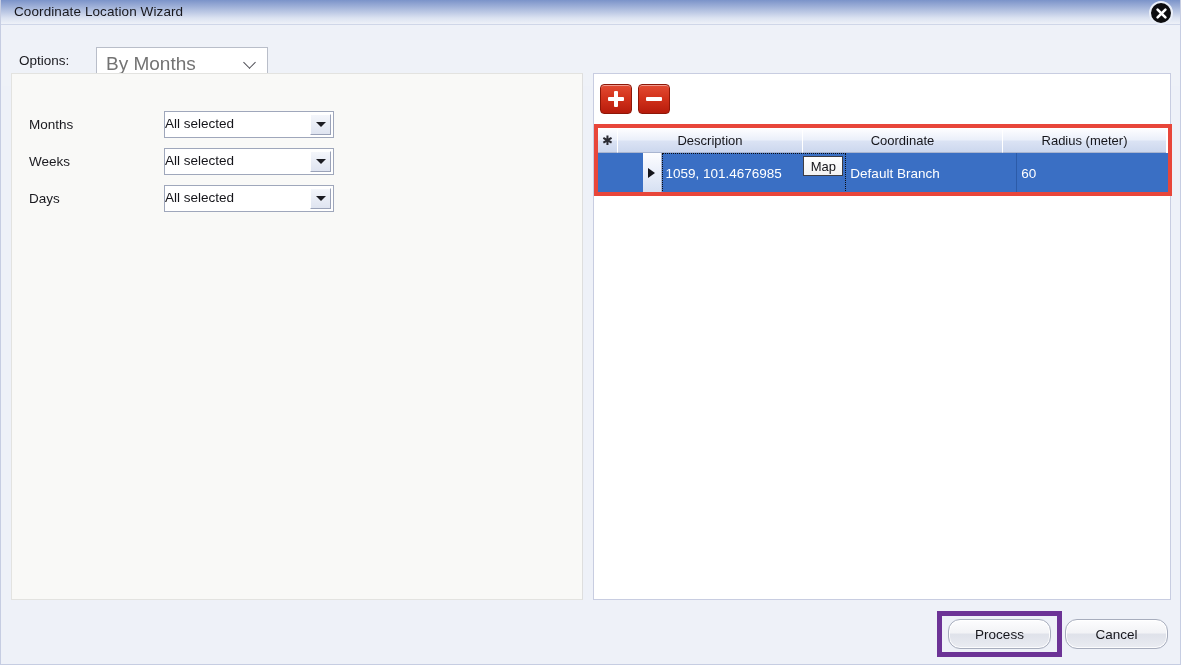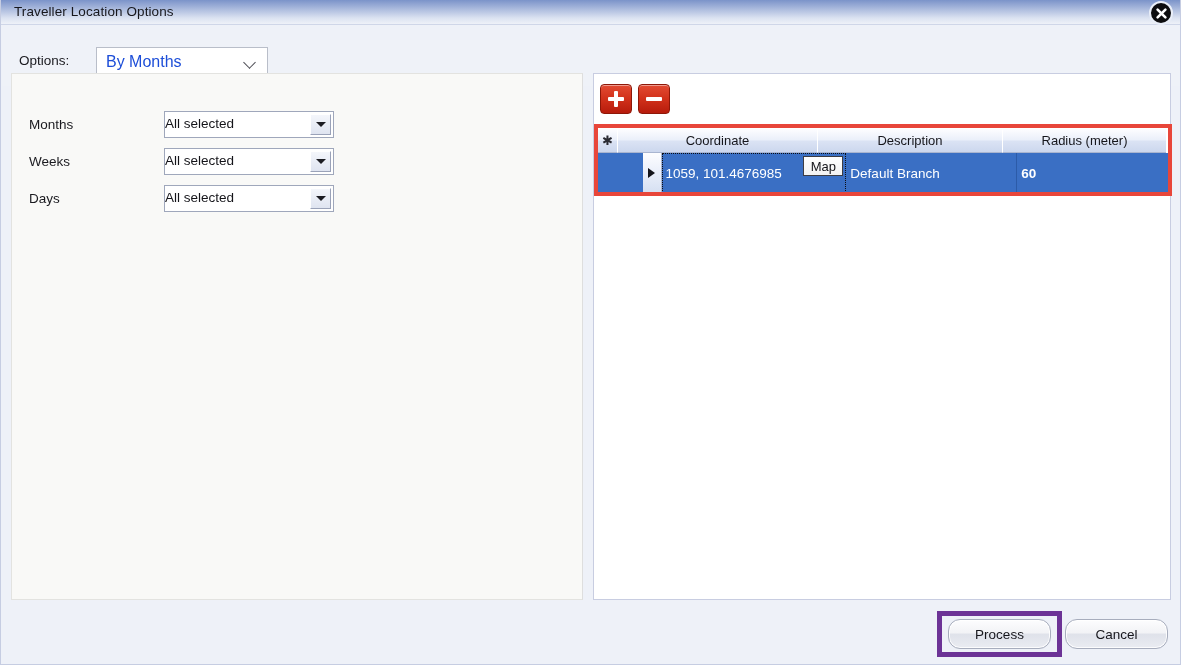--- a/index.html
+++ b/index.html
@@ -74,22 +74,22 @@
     left: 94px; top: 7px;
     width: 172px;
     height: 30px;
     background: #ffffff;
     border: 1px solid #b9bec9;
     cursor: pointer;
   }
   .options-combo .val {
     position: absolute;
     left: 9px; top: 5px;
-    font-size: 16px;
-    color: #1d4ed8;
+    font-size: 19px;
+    color: #737373;
     white-space: nowrap;
   }
   .options-combo .chev {
     position: absolute;
     right: 11px; top: 10px;
     width: 11px; height: 7px;
   }
   .options-combo .chev::before {
     content: "";
     position: absolute;
@@ -269,21 +269,21 @@
     white-space: nowrap;
     overflow: hidden;
   }
   .gc.c-coord {
     width: 200px;
     background: #3a6fc4;
     border: 1px dotted #0d0d12;
     padding-left: 3px;
   }
   .gc.c-desc  { width: 185px; border-right: 1px solid #2c5ba8; }
-  .gc.c-rad   { width: 163px; font-weight: bold; }
+  .gc.c-rad   { width: 163px; }
   .map-btn {
     position: absolute;
     right: 2px; top: 2px;
     height: 20px;
     min-width: 40px;
     padding: 0 5px;
     background: linear-gradient(to bottom, #ffffff 0%, #f2f2f2 100%);
     border: 1px solid #3d3d44;
     display: flex;
     align-items: center;
@@ -321,21 +321,21 @@
   }
   .btn-process { left: 947px; }
   .btn-cancel  { left: 1064px; }
 </style>
 </head>
 <body>
 
 <div class="window">
 
   <div class="titlebar">
-    <div class="title-text">Traveller Location Options</div>
+    <div class="title-text">Coordinate Location Wizard</div>
     <div class="close-btn">
       <svg width="13" height="13" viewBox="0 0 13 13" aria-hidden="true">
         <path d="M2.6 2.6 L10.4 10.4 M10.4 2.6 L2.6 10.4" stroke="#ffffff" stroke-width="2.6" stroke-linecap="round"></path>
       </svg>
     </div>
   </div>
 
   <div class="options-bar">
     <div class="options-label">Options:</div>
     <div class="options-combo">
@@ -388,22 +388,22 @@
       <div class="tool-btn remove">
         <span class="glyph-h"></span>
       </div>
     </div>
 
     <div class="grid">
       <div class="grid-header">
         <div class="gh indicator">
           <span class="star">✱</span>
         </div>
+        <div class="gh c-desc">Description</div>
         <div class="gh c-coord">Coordinate</div>
-        <div class="gh c-desc">Description</div>
         <div class="gh c-rad">Radius (meter)</div>
       </div>
 
       <div class="grid-row">
         <div class="gr-ind">
           <span class="arrow"></span>
         </div>
         <div class="gc c-coord">
           <span>1059, 101.4676985</span>
           <span class="map-btn">Map</span>

